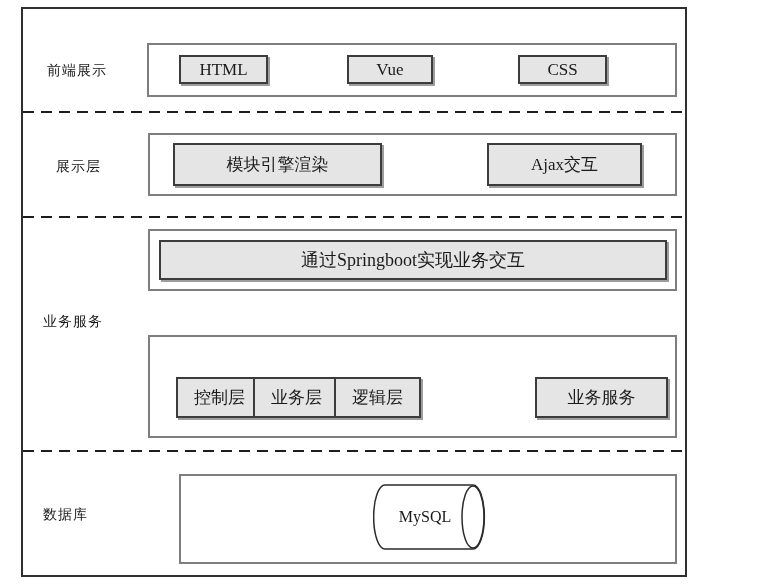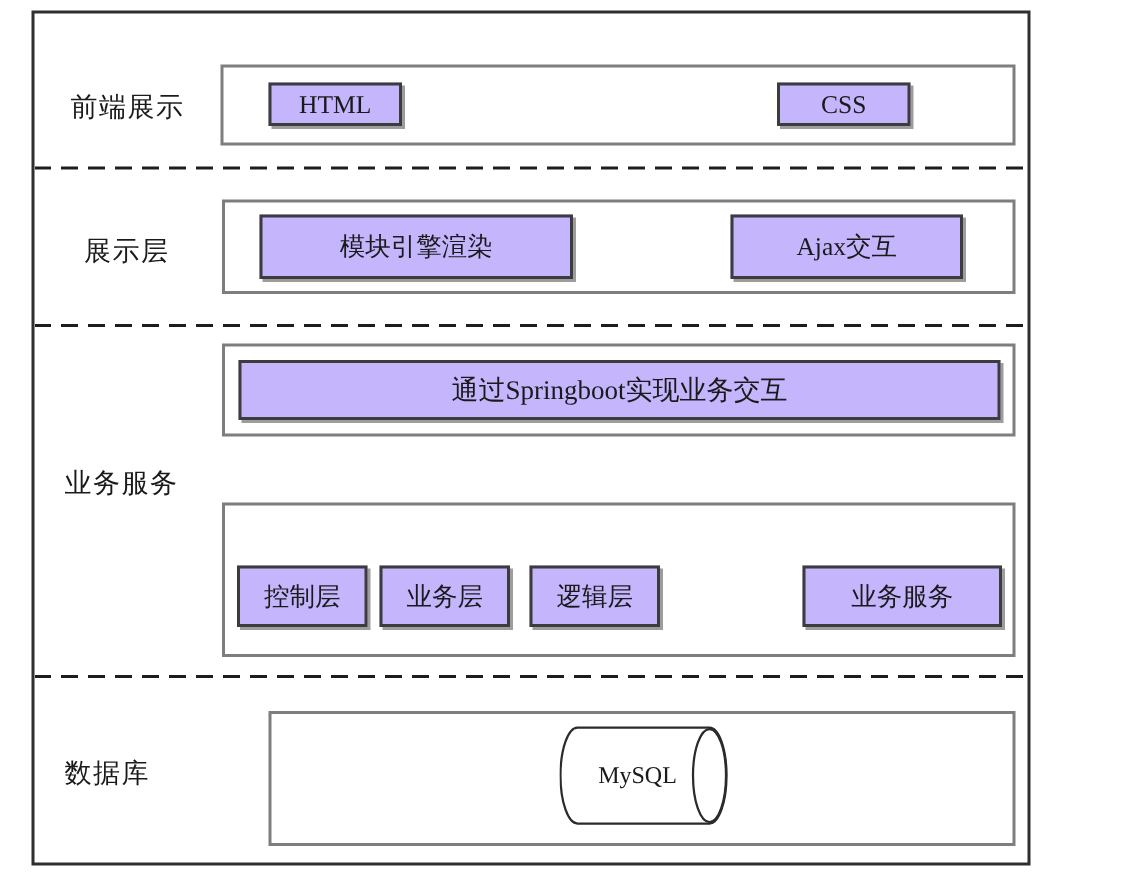--- a/index.html
+++ b/index.html
@@ -13,28 +13,28 @@
   }
   .outer{
     position:absolute;left:21px;top:7px;width:662px;height:566px;
     border:2px solid #2f2f2f;background:#fff;
   }
   .dash-sep{
     position:absolute;left:0;width:662px;height:2px;
     background:repeating-linear-gradient(90deg,#1d1d1d 0 11px,transparent 11px 18px);
   }
   .sec-label{
-    position:absolute;font-size:18px;line-height:20px;letter-spacing:1px;
+    position:absolute;font-size:14px;line-height:20px;letter-spacing:1px;
     white-space:nowrap;color:#1a1a1a;
   }
   .container{
     position:absolute;border:2px solid #7e7e7e;background:#fff;
   }
   .ibox{
-    position:absolute;border:2px solid #3c3c3c;background:#c4b5fd;
+    position:absolute;border:2px solid #3c3c3c;background:#e5e5e5;
     box-shadow:2px 2px 0 #9d9d9d;
     display:flex;align-items:center;justify-content:center;
     font-size:17px;white-space:nowrap;
   }
   .banner{font-size:18px;}
   svg text{
     font-family:"Liberation Serif","DejaVu Serif",serif;
     font-size:16px;fill:#1a1a1a;
   }
 </style>
@@ -48,36 +48,37 @@
     <div class="dash-sep" style="top:207px"></div>
     <div class="dash-sep" style="top:441px"></div>
 
     <div class="sec-label" style="left:24px;top:52px">前端展示</div>
     <div class="sec-label" style="left:33px;top:148px">展示层</div>
     <div class="sec-label" style="left:20px;top:303px">业务服务</div>
     <div class="sec-label" style="left:20px;top:496px">数据库</div>
 
     <div class="container" style="left:124px;top:34px;width:526px;height:50px">
       <div class="ibox" style="left:30px;top:10px;width:85px;height:25px">HTML</div>
+      <div class="ibox" style="left:198px;top:10px;width:82px;height:25px">Vue</div>
       <div class="ibox" style="left:369px;top:10px;width:85px;height:25px">CSS</div>
     </div>
 
     <div class="container" style="left:125px;top:124px;width:525px;height:59px">
       <div class="ibox" style="left:23px;top:8px;width:205px;height:39px">模块引擎渲染</div>
       <div class="ibox" style="left:337px;top:8px;width:151px;height:39px">Ajax交互</div>
     </div>
 
     <div class="container" style="left:125px;top:220px;width:525px;height:58px">
       <div class="ibox banner" style="left:9px;top:9px;width:504px;height:36px">通过Springboot实现业务交互</div>
     </div>
 
     <div class="container" style="left:125px;top:326px;width:525px;height:99px">
-      <div class="ibox" style="left:8px;top:40px;width:83px;height:37px">控制层</div>
+      <div class="ibox" style="left:26px;top:40px;width:83px;height:37px">控制层</div>
       <div class="ibox" style="left:103px;top:40px;width:83px;height:37px">业务层</div>
-      <div class="ibox" style="left:203px;top:40px;width:83px;height:37px">逻辑层</div>
+      <div class="ibox" style="left:184px;top:40px;width:83px;height:37px">逻辑层</div>
       <div class="ibox" style="left:385px;top:40px;width:129px;height:37px">业务服务</div>
     </div>
 
     <div class="container" style="left:156px;top:465px;width:494px;height:86px">
       <svg style="position:absolute;left:192px;top:8px" width="120" height="66" viewBox="0 0 120 66">
         <path d="M12,1 H100 A11,31 0 0 1 100,65 H12 A11,31 0 0 1 12,1 Z" fill="#ffffff" stroke="#2b2b2b" stroke-width="1.5"></path>
         <ellipse cx="100" cy="33" rx="11" ry="31" fill="none" stroke="#2b2b2b" stroke-width="1.5"></ellipse>
         <text x="52" y="38" text-anchor="middle">MySQL</text>
       </svg>
     </div>

